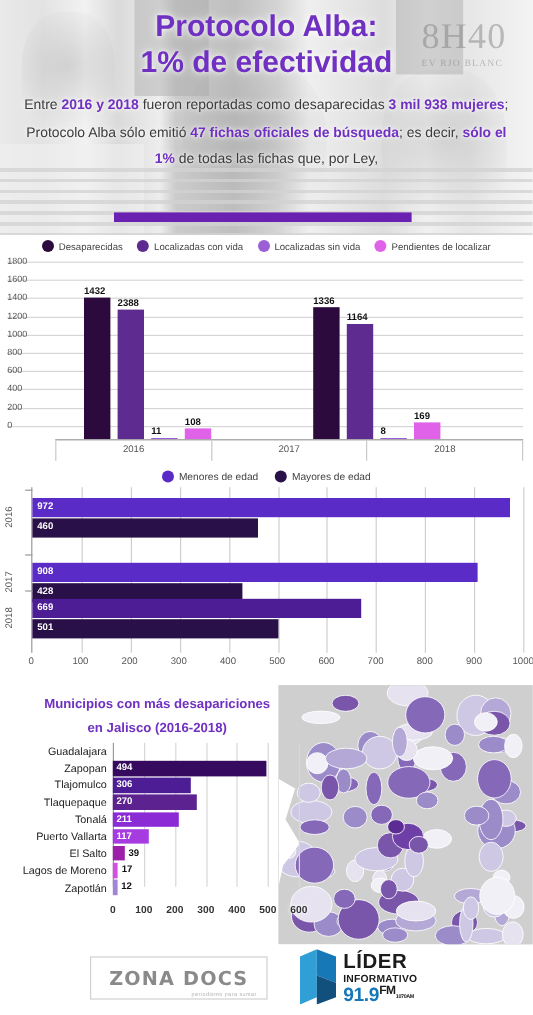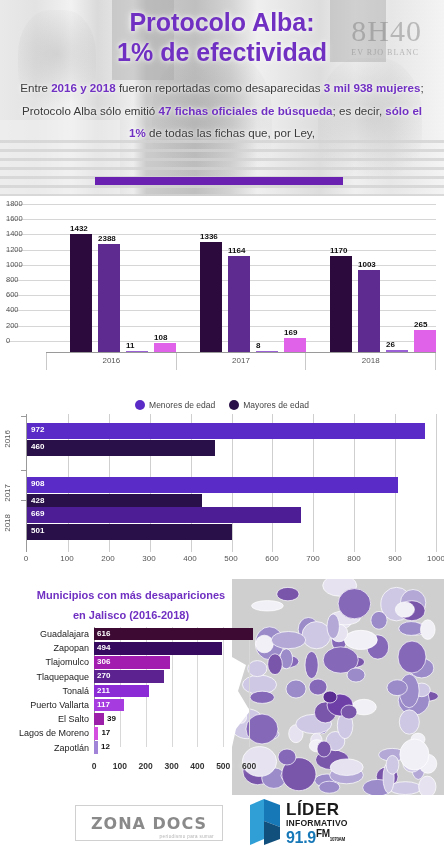--- a/index.html
+++ b/index.html
@@ -241,20 +241,38 @@
         <div>1% de efectividad</div>
       </div>
       <div class="subtitle">
         <span>Entre </span><b>2016 y 2018</b><span> fueron reportadas como desaparecidas </span><b>3 mil 938 mujeres</b><span>; Protocolo Alba sólo emitió </span><b>47 fichas oficiales de búsqueda</b><span>; es decir, </span><b>sólo el 1%</b><span> de todas las fichas que, por Ley,</span>
       </div>
     </div>
     <div class="divider-bar"></div>
   </div>
 
   <div class="chart1">
+    <div class="legend" id="legend1">
+        <div class="legend-item">
+          <span class="legend-dot" style="background:#2D0A3D"></span>
+          <span>Desaparecidas</span>
+        </div>
+        <div class="legend-item">
+          <span class="legend-dot" style="background:#5E2B91"></span>
+          <span>Localizadas con vida</span>
+        </div>
+        <div class="legend-item">
+          <span class="legend-dot" style="background:#9B5FD6"></span>
+          <span>Localizadas sin vida</span>
+        </div>
+        <div class="legend-item">
+          <span class="legend-dot" style="background:#E062E8"></span>
+          <span>Pendientes de localizar</span>
+        </div>
+      </div>
     <div class="plot1" id="plot1">
         <div class="grid-row">
           <span class="grid-lab">1800</span>
         </div>
         <div class="grid-row">
           <span class="grid-lab">1600</span>
         </div>
         <div class="grid-row">
           <span class="grid-lab">1400</span>
         </div>
@@ -299,34 +317,20 @@
               <span class="v">1336</span>
             </div>
             <div class="bar1" style="background: rgb(94, 43, 145); height: 95.7067px;">
               <span class="v">1164</span>
             </div>
             <div class="bar1" style="background: rgb(155, 95, 214); height: 0.657778px;">
               <span class="v">8</span>
             </div>
             <div class="bar1" style="background: rgb(224, 98, 232); height: 13.8956px;">
               <span class="v">169</span>
-            </div>
-          </div>
-          <div class="grp1">
-            <div class="bar1" style="background: rgb(45, 10, 61); height: 96.2px;">
-              <span class="v">1170</span>
-            </div>
-            <div class="bar1" style="background: rgb(94, 43, 145); height: 82.4689px;">
-              <span class="v">1003</span>
-            </div>
-            <div class="bar1" style="background: rgb(155, 95, 214); height: 2.13778px;">
-              <span class="v">26</span>
-            </div>
-            <div class="bar1" style="background: rgb(224, 98, 232); height: 21.7889px;">
-              <span class="v">265</span>
             </div>
           </div>
         </div>
       </div>
     <div class="axis1" id="axis1">
         <div class="yr">2016</div>
         <div class="yr">2017</div>
         <div class="yr">2018</div>
       </div>
   </div>
@@ -495,33 +499,30 @@
     <div class="plot3" id="plot3">
         <div class="m-vgrid" style="left: 86px; background: rgb(154, 154, 154);"></div>
         <div class="m-vgrid" style="left: 111.846px;"></div>
         <div class="m-vgrid" style="left: 137.692px;"></div>
         <div class="m-vgrid" style="left: 163.538px;"></div>
         <div class="m-vgrid" style="left: 189.385px;"></div>
         <div class="m-vgrid" style="left: 215.231px;"></div>
         <div class="m-vgrid" style="left: 241.077px;"></div>
         <div class="m-row">
           <div class="m-name">Guadalajara</div>
-          <div class="m-bar" style="background: rgb(61, 10, 51); width: 159.212px;">
-            <span class="v">616</span>
-          </div>
         </div>
         <div class="m-row">
           <div class="m-name">Zapopan</div>
           <div class="m-bar" style="background: rgb(53, 10, 95); width: 127.68px;">
             <span class="v">494</span>
           </div>
         </div>
         <div class="m-row">
           <div class="m-name">Tlajomulco</div>
-          <div class="m-bar" style="background: #a21caf; width: 76px;">
+          <div class="m-bar" style="background: #4c1d95; width: 65px;">
             <span class="v">306</span>
           </div>
         </div>
         <div class="m-row">
           <div class="m-name">Tlaquepaque</div>
           <div class="m-bar" style="background: rgb(91, 34, 144); width: 69.7846px;">
             <span class="v">270</span>
           </div>
         </div>
         <div class="m-row">

